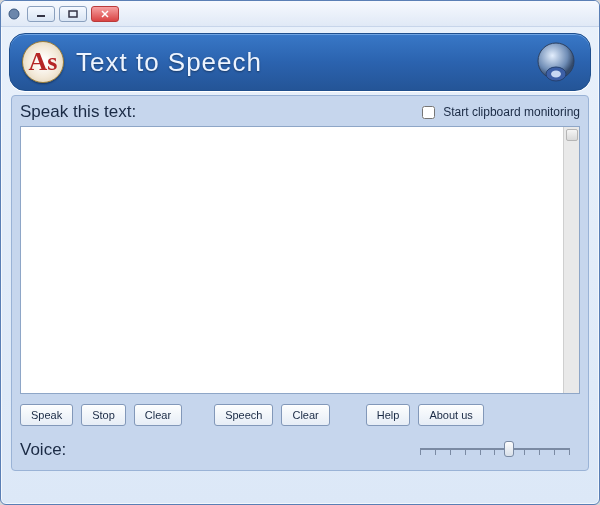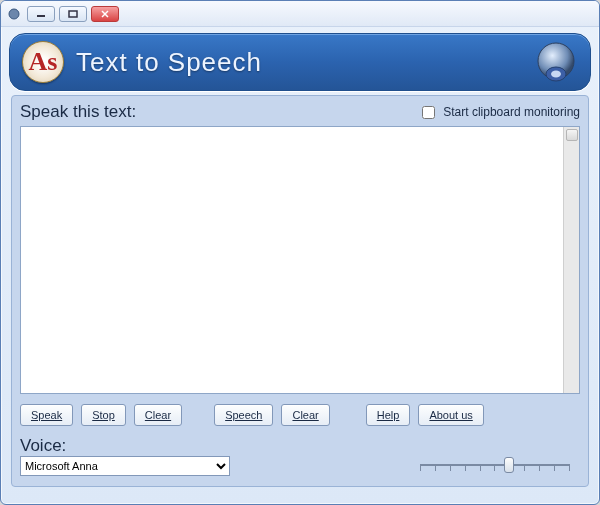--- a/index.html
+++ b/index.html
@@ -166,21 +166,20 @@
   button.app-btn {
     height: 22px;
     padding: 0 10px;
     font-size: 11px;
     border: 1px solid #8298b9;
     border-radius: 3px;
     background: linear-gradient(#fdfefe, #e6edf6);
     color: #1a2a44;
     cursor: pointer;
     box-shadow: inset 0 1px 0 #fff;
-    text-decoration: underline;
   }
   .bottom-row {
     margin-top: 10px;
     display: flex;
     align-items: flex-end;
     gap: 40px;
   }
   .voice-col { flex: 0 0 auto; }
   .voice-col select {
     width: 210px;
@@ -292,23 +291,20 @@
       <button class="app-btn">Clear</button>
       <span class="spacer2"></span>
       <button class="app-btn">Help</button>
       <button class="app-btn">About us</button>
       <span class="spacer"></span>
     </div>
 
     <div class="bottom-row">
       <div class="voice-col">
         <div class="label">Voice:</div>
-        <select>
-          <option>Microsoft Anna</option>
-        </select>
       </div>
       <div class="speed-col">
         <div class="slider-wrap">
           <div class="slider-track"></div>
           <div class="slider-ticks">
             <span></span>
               <span></span>
               <span></span>
               <span></span>
               <span></span>

